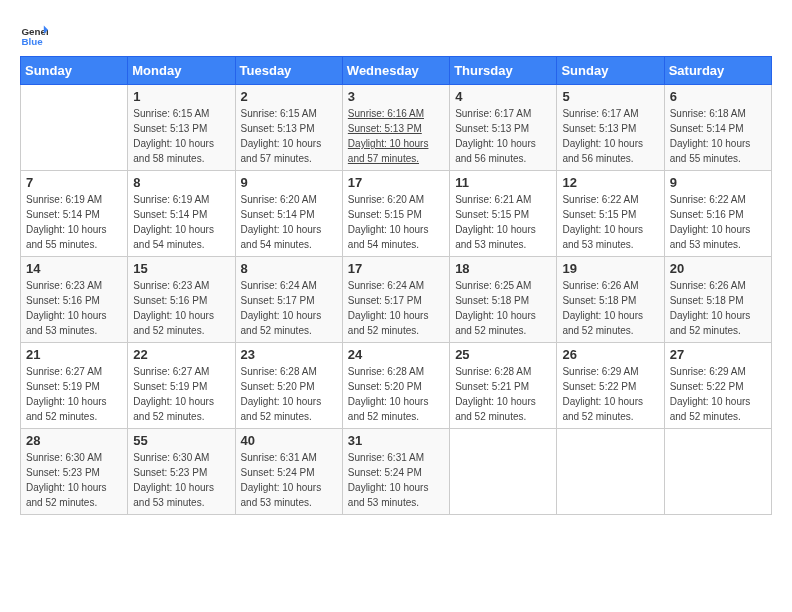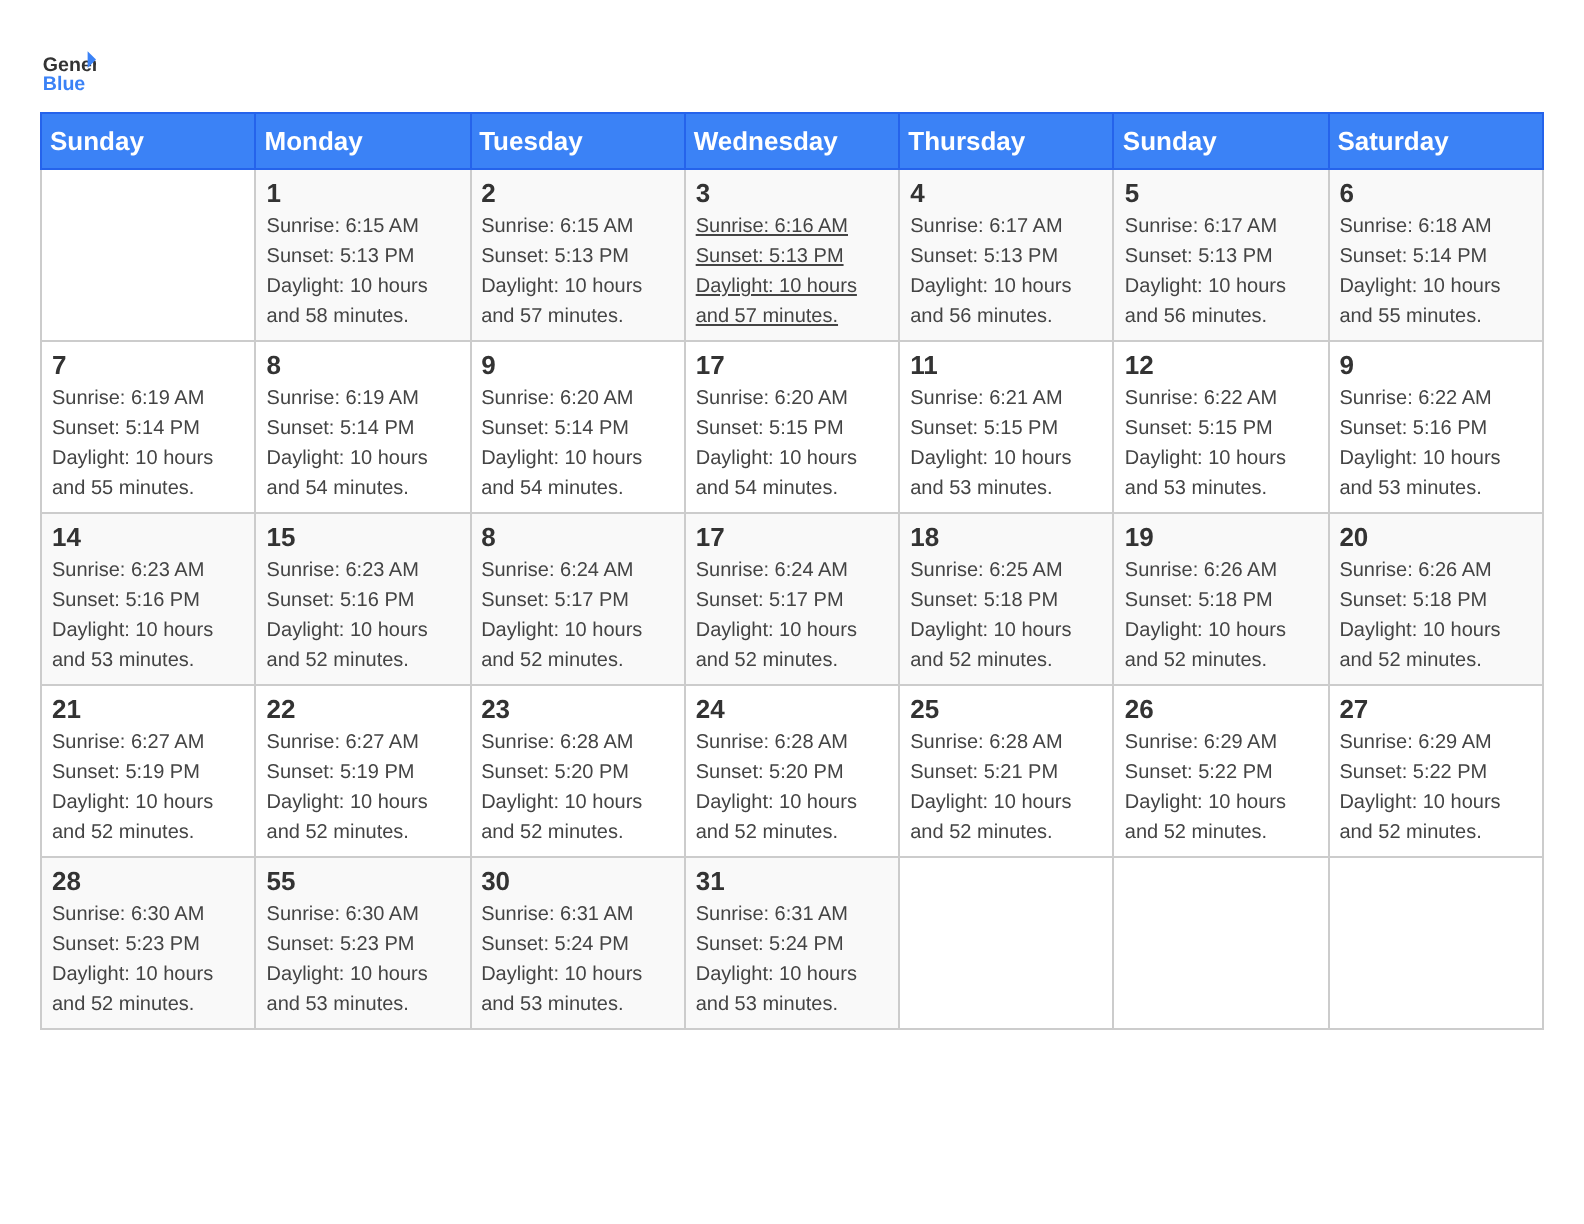--- a/index.html
+++ b/index.html
@@ -315,21 +315,21 @@
 and 52 minutes.</div>
         </td>
         <td>
           <span class="day-number">55</span>
           <div class="day-info" style="white-space: pre-line;">Sunrise: 6:30 AM
 Sunset: 5:23 PM
 Daylight: 10 hours
 and 53 minutes.</div>
         </td>
         <td>
-          <span class="day-number">30</span>
+          <span class="day-number">40</span>
           <div class="day-info" style="white-space: pre-line;">Sunrise: 6:31 AM
 Sunset: 5:24 PM
 Daylight: 10 hours
 and 53 minutes.</div>
         </td>
         <td>
           <span class="day-number">31</span>
           <div class="day-info" style="white-space: pre-line;">Sunrise: 6:31 AM
 Sunset: 5:24 PM
 Daylight: 10 hours

